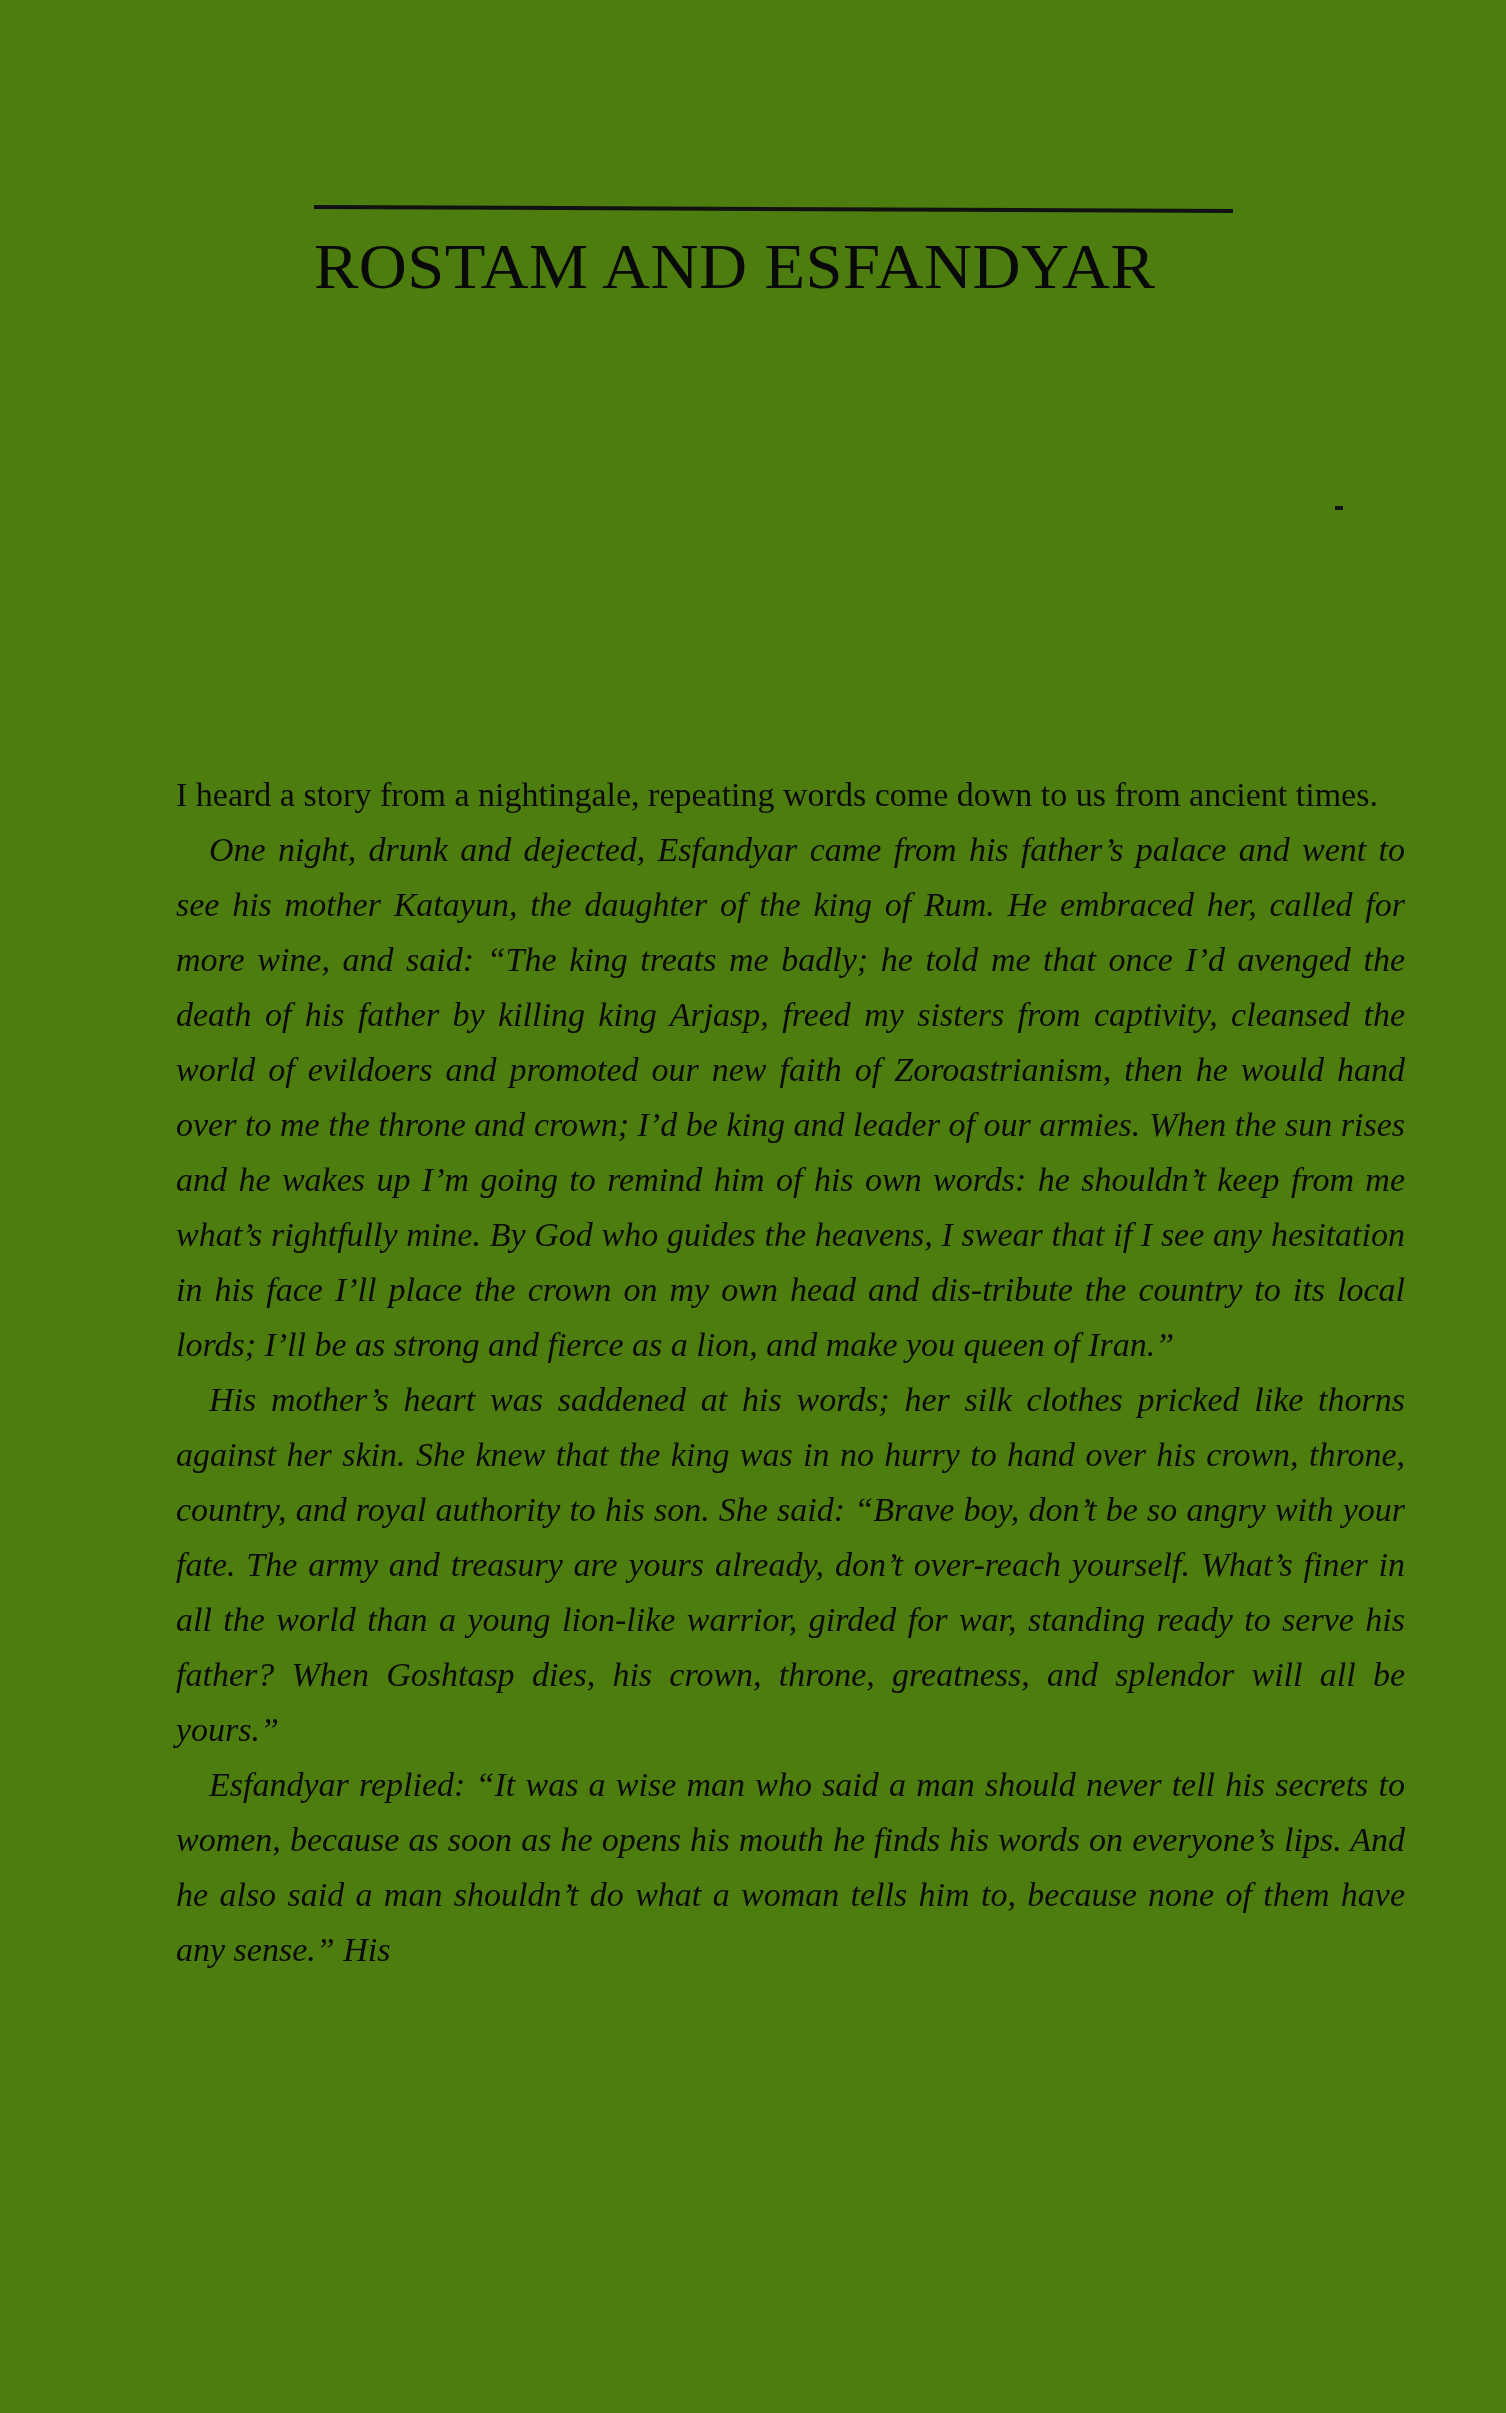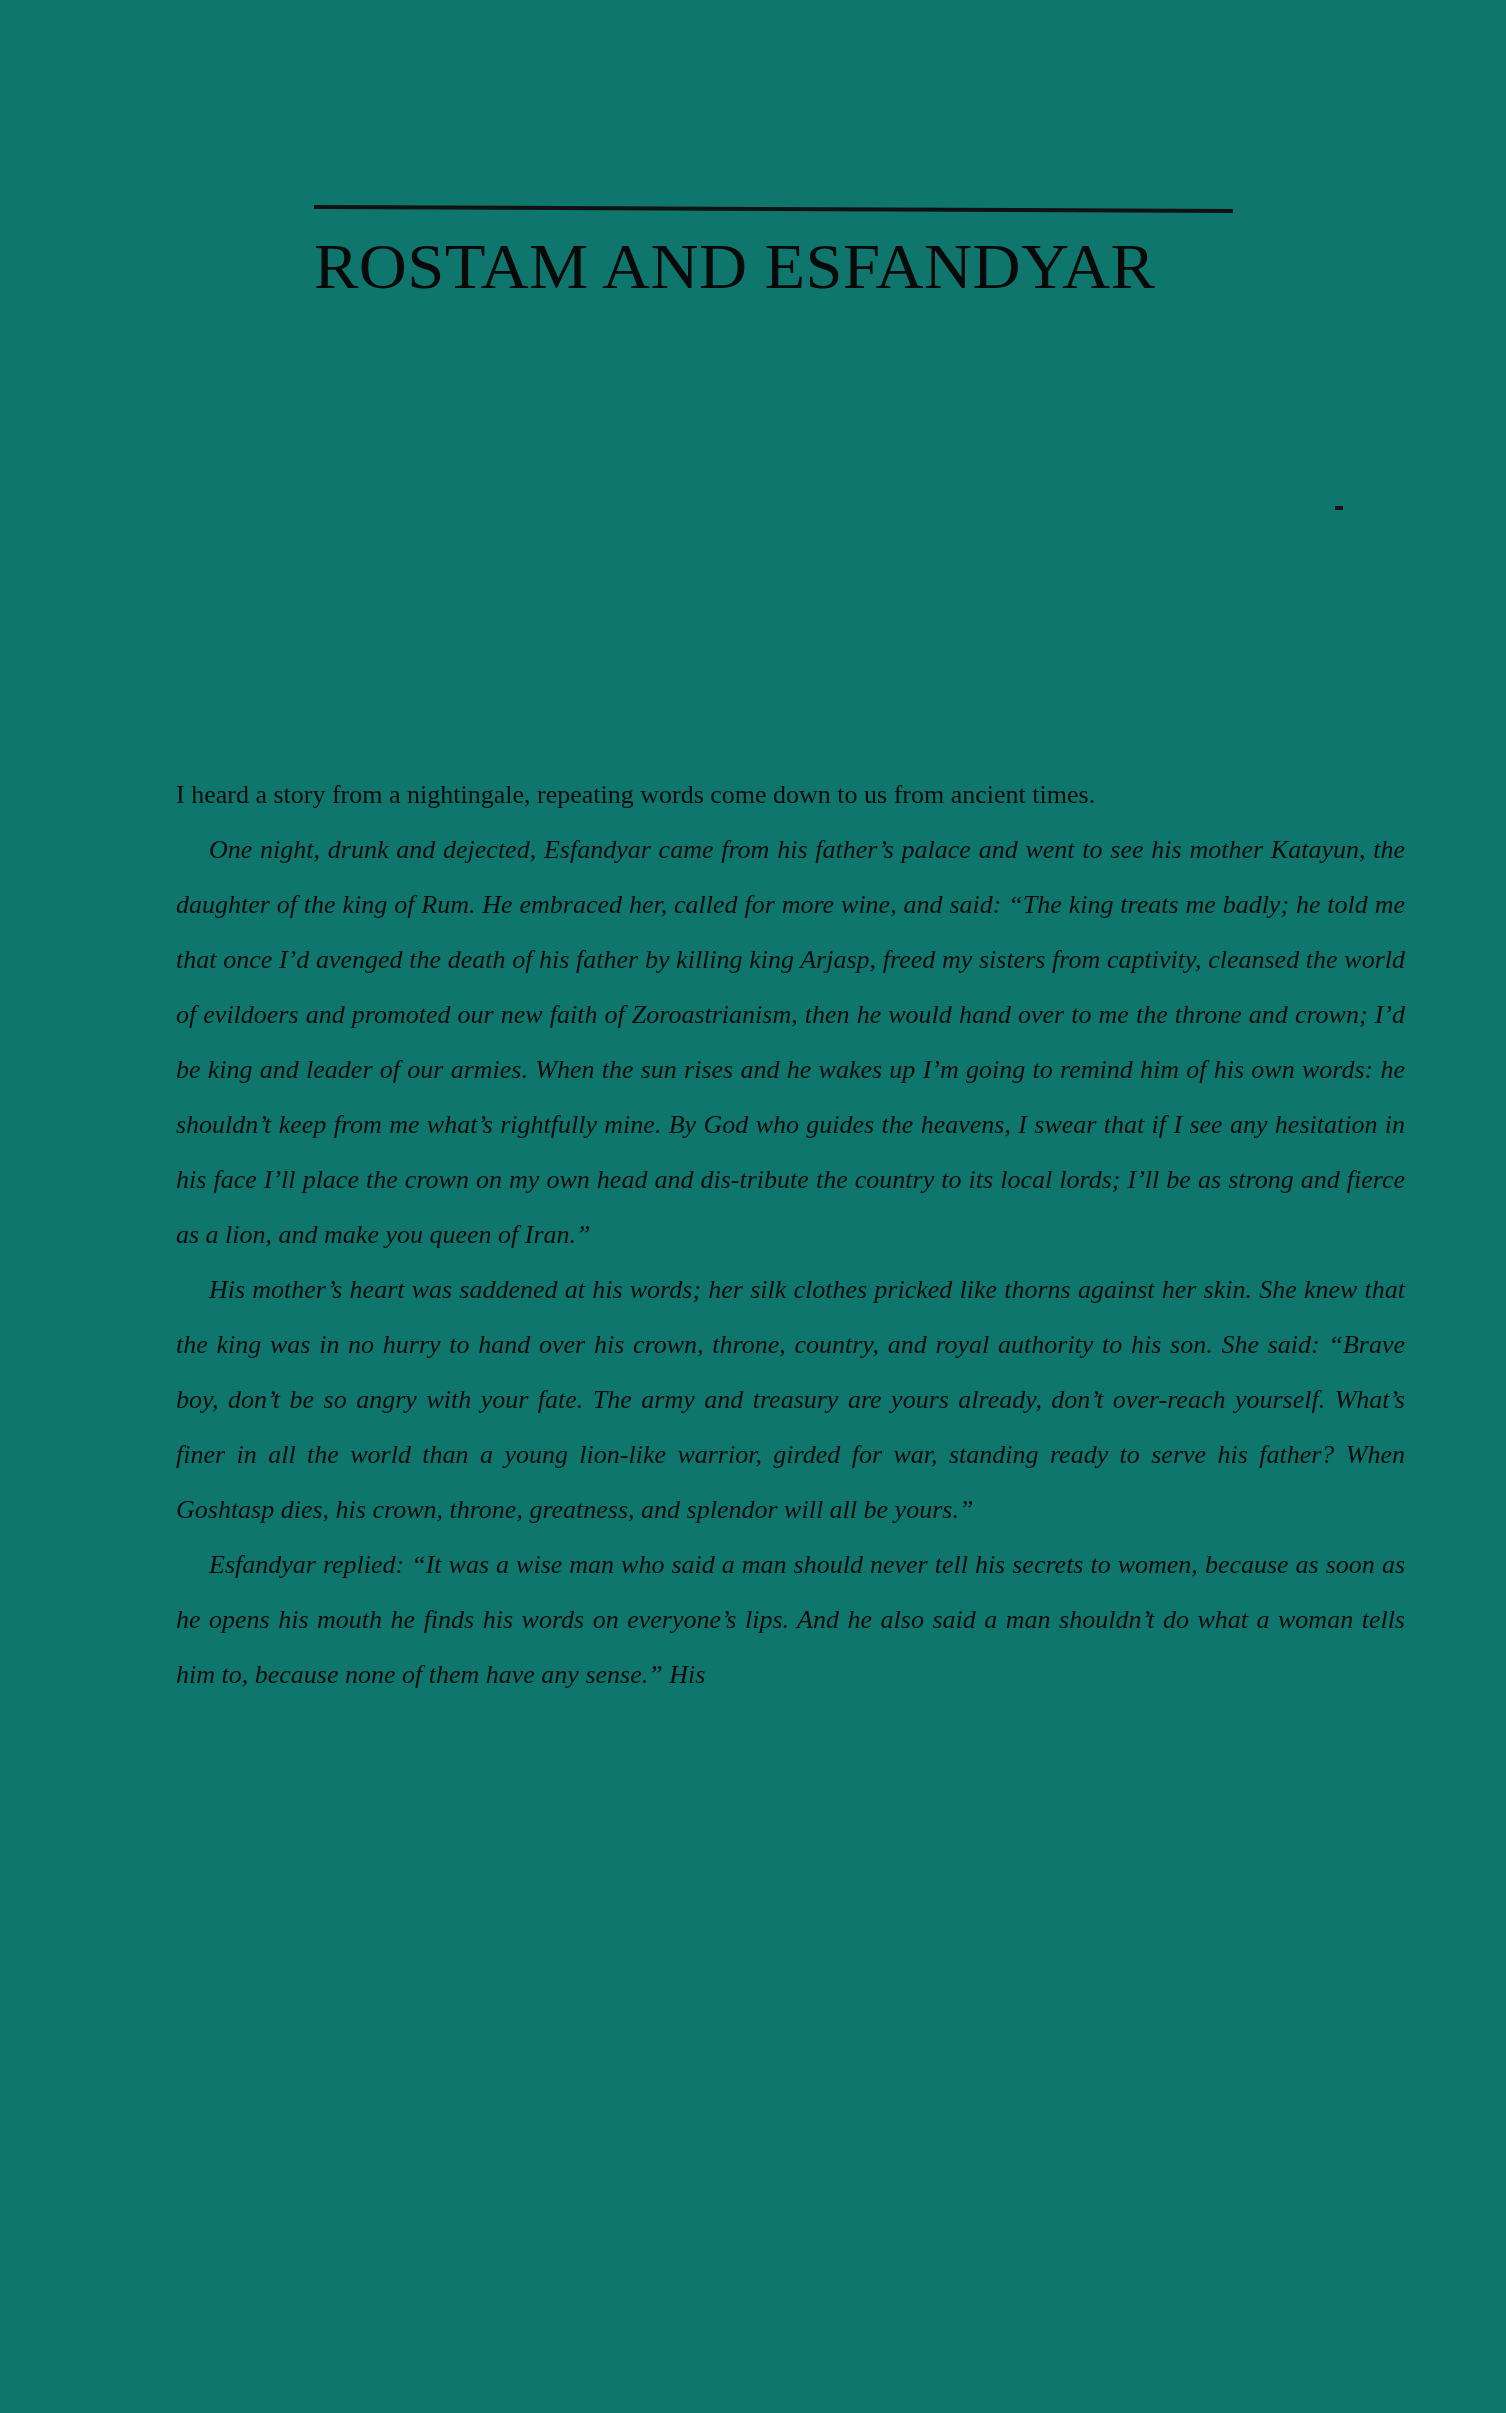--- a/index.html
+++ b/index.html
@@ -5,21 +5,21 @@
   html, body {
     margin: 0;
     padding: 0;
     background: #ffffff;
   }
 
   #page {
     position: relative;
     width: 1506px;
     height: 2413px;
-    background: #0f766e;
+    background: #4d7c0f;
     overflow: hidden;
     font-family: "Liberation Serif", "DejaVu Serif", serif;
     color: #000000;
   }
 
   
   #chapter-head {
     position: absolute;
     left: 314px;
     top: 205px;
@@ -45,21 +45,21 @@
     transform: scaleX(1.04);
     transform-origin: left top;
   }
 
   
   #body-text {
     position: absolute;
     left: 176px;
     top: 767px;
     width: 1229px;
-    font-size: 26px;
+    font-size: 34px;
     line-height: 55px;
     text-align: justify;
     text-justify: inter-word;
     color: #0b0b0b;
   }
 
   #body-text p {
     margin: 0;
     text-indent: 0;
     hyphens: none;

